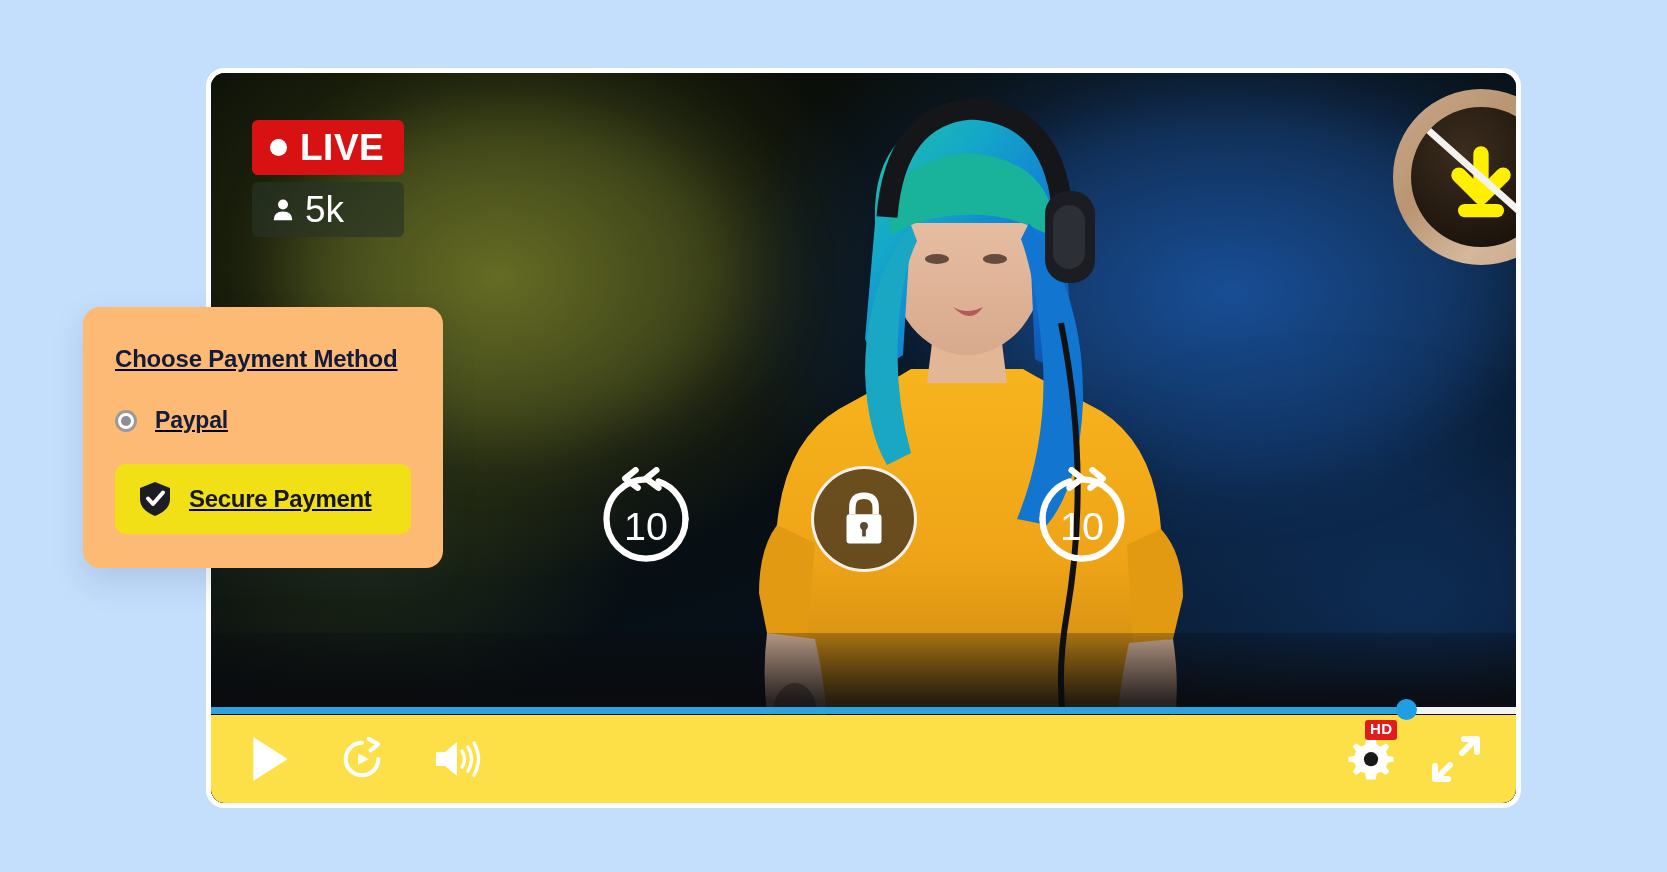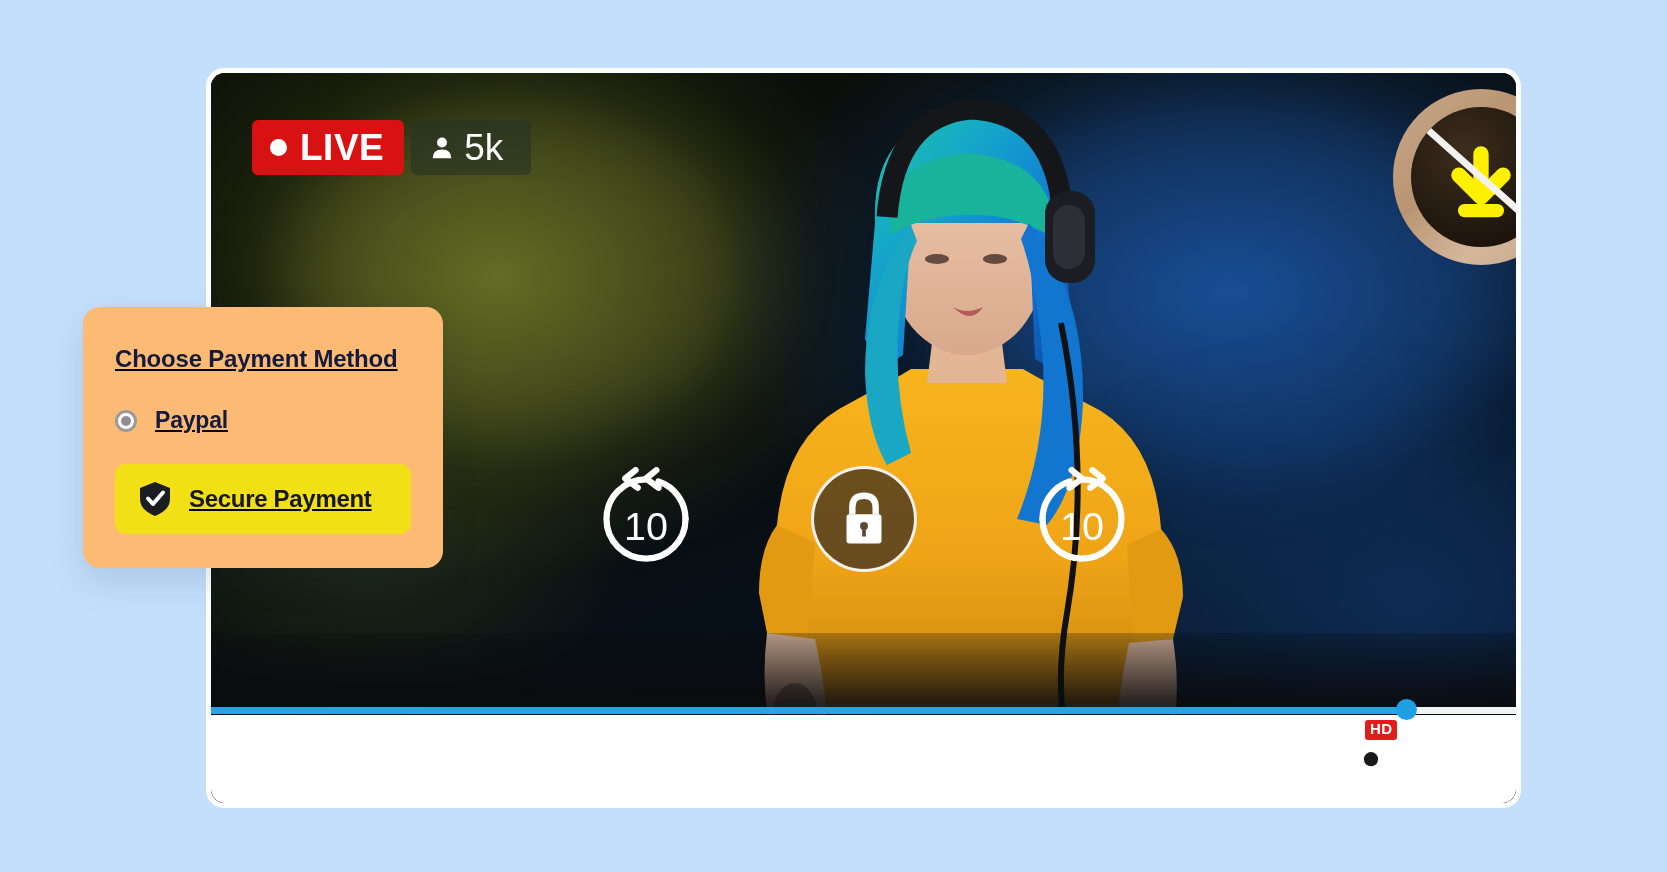--- a/index.html
+++ b/index.html
@@ -70,20 +70,21 @@
 
   
   .badge-row {
     position: absolute;
     left: 41px;
     top: 47px;
     display: flex;
     align-items: stretch;
     gap: 7px;
     z-index: 20;
+    flex-direction: column;
   }
   .live-badge {
     display: flex;
     align-items: center;
     gap: 13px;
     background: #d81212;
     border-radius: 6px;
     padding: 9px 20px 9px 18px;
   }
   .live-dot {
@@ -191,21 +192,21 @@
     height: 21px;
     margin-left: -10px;
     border-radius: 50%;
     background: #1f9fe3;
   }
 
   .control-bar {
     position: absolute;
     left: 0; right: 0; bottom: 0;
     height: 88px;
-    background: #ffffff;
+    background: #fde047;
     display: flex;
     align-items: center;
     padding: 0 36px 0 38px;
     z-index: 28;
   }
   .controls-left {
     display: flex;
     align-items: center;
     gap: 48px;
   }

